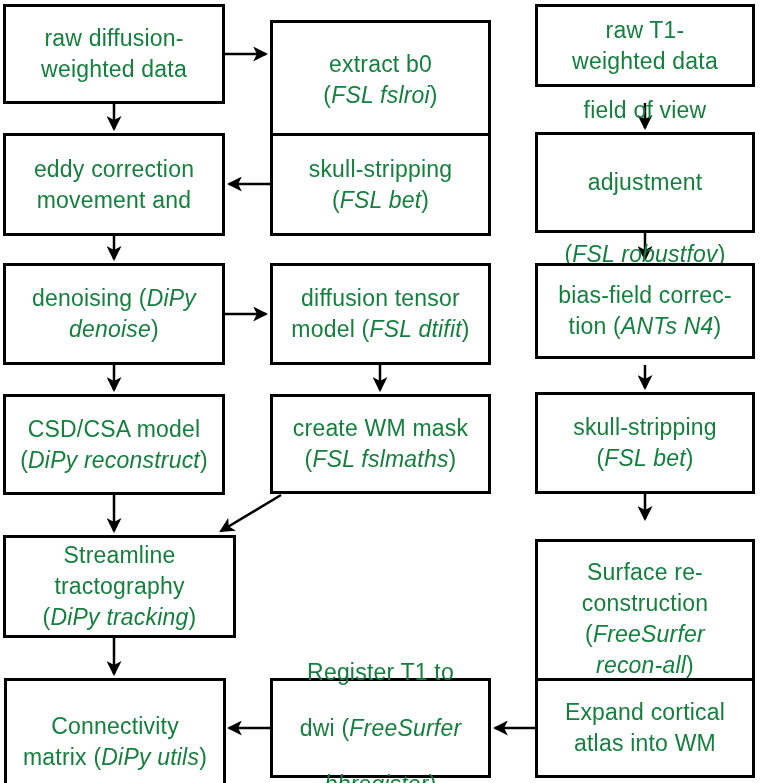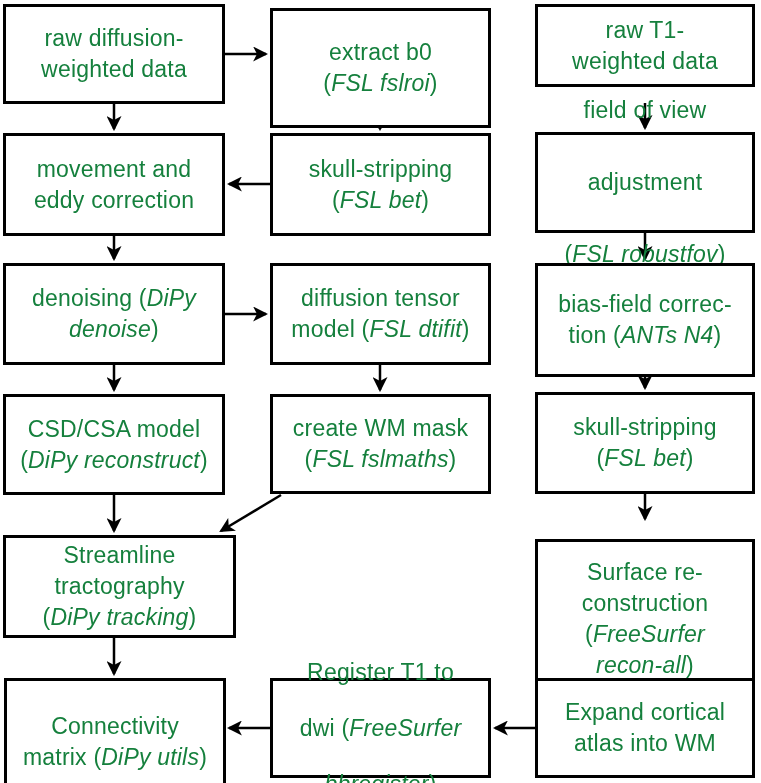--- a/index.html
+++ b/index.html
@@ -60,50 +60,50 @@
         <line x1="645" y1="650" x2="645" y2="674" marker-end="url(#arrowhead)"></line>
         <line x1="535" y1="728" x2="495" y2="728" marker-end="url(#arrowhead)"></line>
         <line x1="270" y1="728" x2="229" y2="728" marker-end="url(#arrowhead)"></line>
       </g>
   </svg>
   <div id="node-layer">
       <div class="node" style="left: 3px; top: 4px; width: 222px; height: 100px;">
         <div class="ln"><span>raw diffusion-</span></div>
         <div class="ln"><span>weighted data</span></div>
       </div>
-      <div class="node" style="left: 270px; top: 8px; width: 221px; height: 120px;">
+      <div class="node" style="left: 270px; top: 20px; width: 221px; height: 120px;">
         <div class="ln"><span>extract b0</span></div>
         <div class="ln"><span>(</span><span class="it">FSL fslroi</span><span>)</span></div>
       </div>
       <div class="node" style="left: 535px; top: 4px; width: 220px; height: 83px;">
         <div class="ln"><span>raw T1-</span></div>
         <div class="ln"><span>weighted data</span></div>
       </div>
       <div class="node" style="left: 3px; top: 133px; width: 222px; height: 103px;">
+        <div class="ln"><span>eddy correction</span></div>
         <div class="ln"><span>movement and</span></div>
-        <div class="ln"><span>eddy correction</span></div>
       </div>
       <div class="node" style="left: 270px; top: 133px; width: 221px; height: 103px;">
         <div class="ln"><span>skull-stripping</span></div>
         <div class="ln"><span>(</span><span class="it">FSL bet</span><span>)</span></div>
       </div>
       <div class="node" style="left: 535px; top: 132px; width: 220px; height: 101px; gap: 41px;">
         <div class="ln"><span>field of view</span></div>
         <div class="ln"><span>adjustment</span></div>
         <div class="ln"><span>(</span><span class="it">FSL robustfov</span><span>)</span></div>
       </div>
       <div class="node" style="left: 3px; top: 263px; width: 222px; height: 102px;">
         <div class="ln"><span>denoising (</span><span class="it">DiPy</span></div>
         <div class="ln"><span class="it">denoise</span><span>)</span></div>
       </div>
       <div class="node" style="left: 270px; top: 263px; width: 221px; height: 102px;">
         <div class="ln"><span>diffusion tensor</span></div>
         <div class="ln"><span>model (</span><span class="it">FSL dtifit</span><span>)</span></div>
       </div>
-      <div class="node" style="left: 535px; top: 263px; width: 220px; height: 114px;">
+      <div class="node" style="left: 535px; top: 263px; width: 220px; height: 96px;">
         <div class="ln"><span>bias-field correc-</span></div>
         <div class="ln"><span>tion (</span><span class="it">ANTs N4</span><span>)</span></div>
       </div>
       <div class="node" style="left: 3px; top: 394px; width: 222px; height: 101px;">
         <div class="ln"><span>CSD/CSA model</span></div>
         <div class="ln"><span>(</span><span class="it">DiPy reconstruct</span><span>)</span></div>
       </div>
       <div class="node" style="left: 270px; top: 394px; width: 221px; height: 100px;">
         <div class="ln"><span>create WM mask</span></div>
         <div class="ln"><span>(</span><span class="it">FSL fslmaths</span><span>)</span></div>

